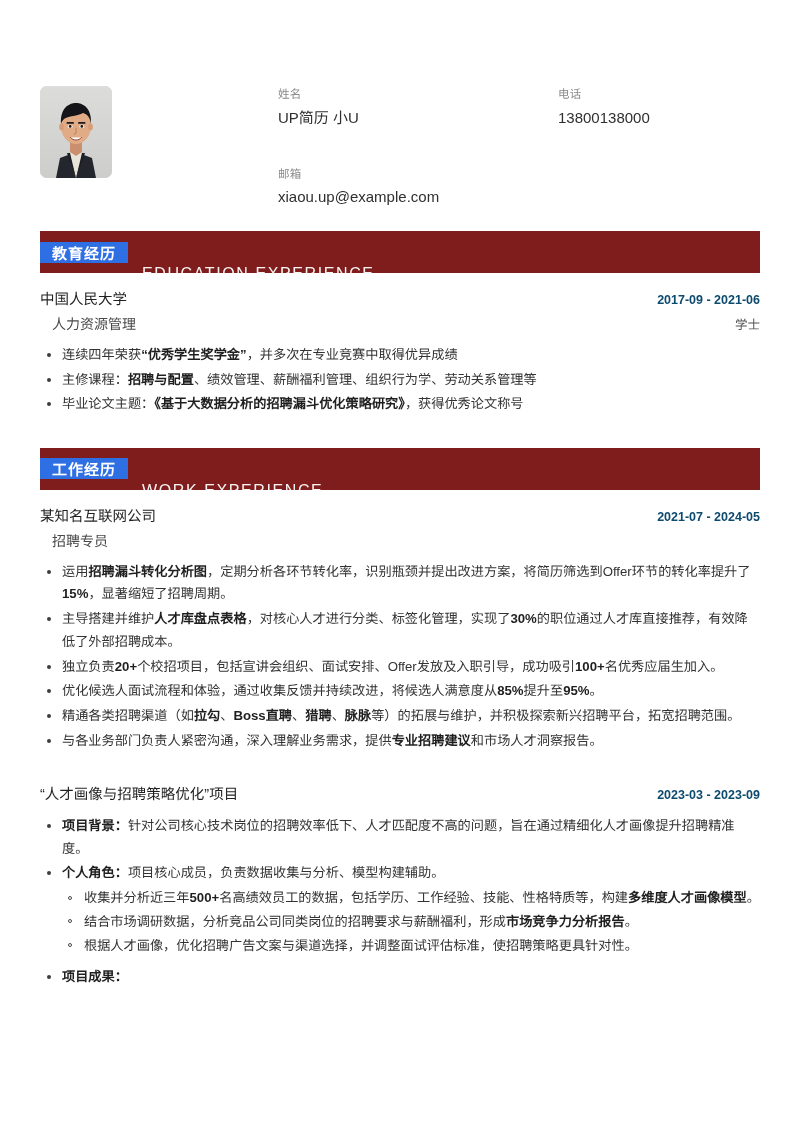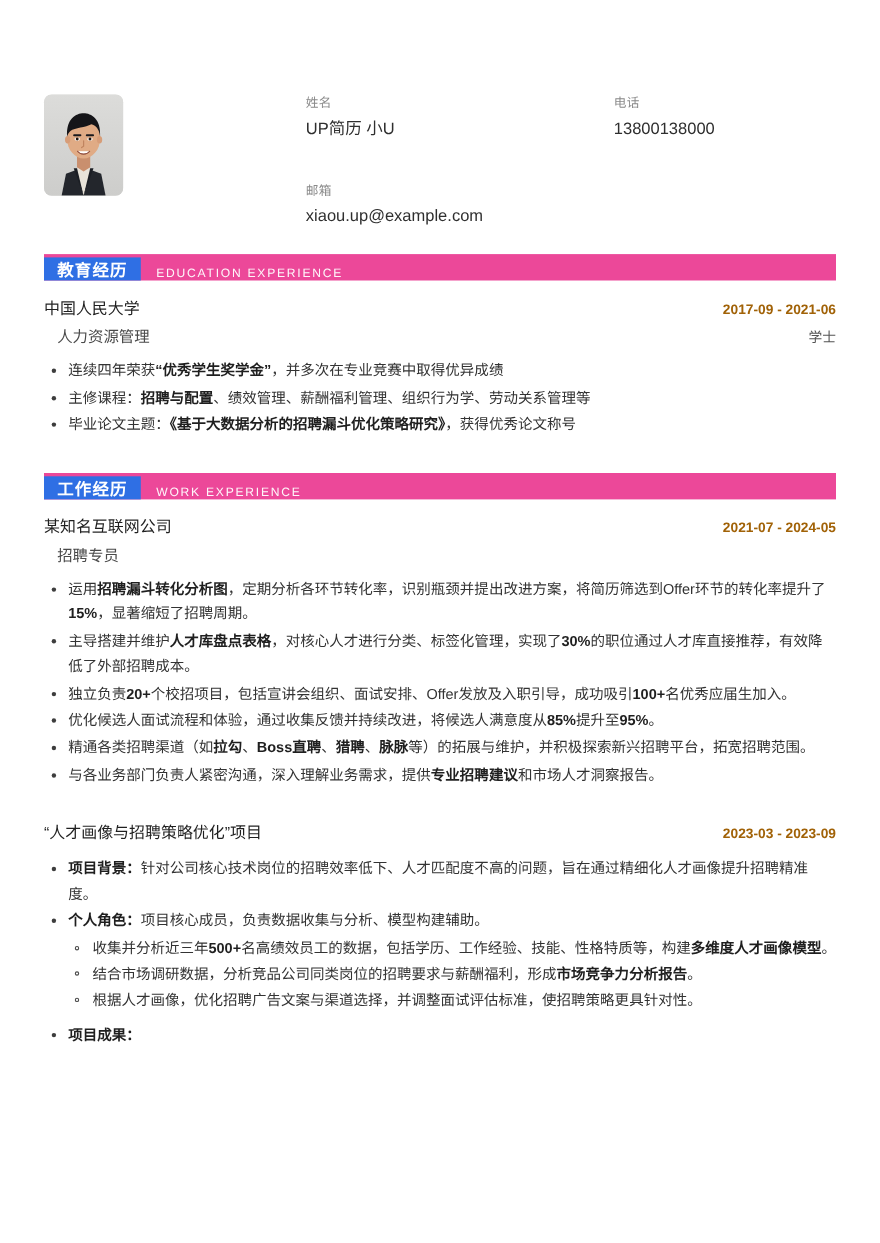--- a/index.html
+++ b/index.html
@@ -61,39 +61,39 @@
   .field-value {
     font-size: 15px;
     color: #2f2f2f;
     line-height: 1.25;
   }
 
   
   .section { margin-top: 0; }
   .section-header {
     display: flex;
-    align-items: flex-end;
-    height: 24px;
-    background: #ec4899;
+    align-items: center;
+    height: 42px;
+    background: #7f1d1d;
     margin-bottom: 16px;
   }
   .section-tag {
     background: #2f6fe4;
     color: #ffffff;
     font-size: 15px;
     font-weight: bold;
     letter-spacing: 1px;
     display: flex;
     align-items: center;
     padding: 0 12px;
     flex: 0 0 auto;
   }
   .section-sub {
     color: #ffffff;
-    font-size: 11px;
+    font-size: 16px;
     letter-spacing: 1.6px;
     display: flex;
     align-items: center;
     padding-left: 14px;
     flex: 1 1 auto;
     opacity: 0.95;
     margin-top: 44px;
   }
 
   
@@ -105,21 +105,21 @@
   }
   .entry-title {
     font-size: 14.5px;
     font-weight: normal;
     color: #1f1f1f;
     line-height: 1.5;
   }
   .entry-date {
     font-size: 12.5px;
     font-weight: bold;
-    color: #a16207;
+    color: #0c4a6e;
     white-space: nowrap;
   }
   .entry-sub-row {
     display: flex;
     justify-content: space-between;
     align-items: baseline;
     margin-top: 3px;
   }
   .entry-subtitle {
     font-size: 14px;

